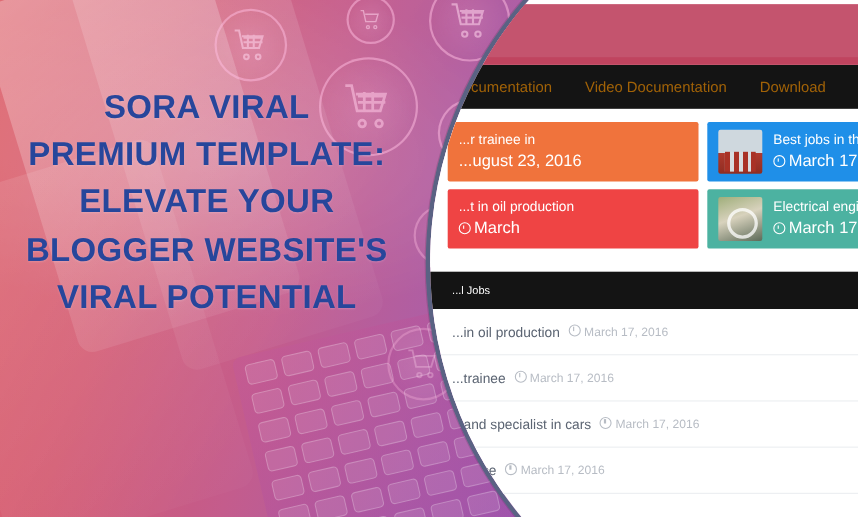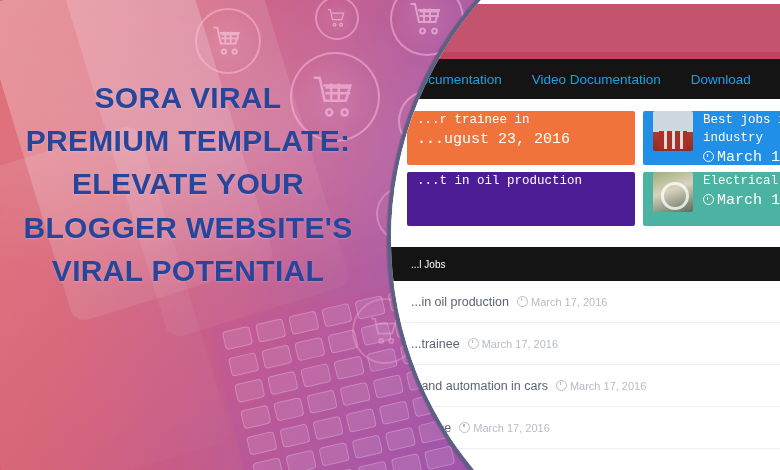--- a/index.html
+++ b/index.html
@@ -84,28 +84,28 @@
   .ad-band{height:55px;background:#c0445f;position:relative;}
   .ad-band .inner{
     position:absolute;left:28px;right:0;top:0;bottom:7px;
     background:#c4546e;
   }
   .navbar{
     height:40px;background:#141414;display:flex;align-items:center;
     padding-left:20px;gap:30px;
   }
   .navbar span{
-    color:#0ea5e9;font-size:13.5px;white-space:nowrap;
+    color:#a16207;font-size:13.5px;white-space:nowrap;
   }
 
   .cards{background:#fff;padding:12px 0 10px 0;}
   .card-row{display:flex;gap:8px;margin:0 0 7px 16px;}
   .card{
-    height:54px;border-radius:2px;display:flex;
-    padding:0 10px;box-sizing:border-box;font-family:Liberation Mono, monospace;
+    height:54px;border-radius:2px;display:flex;align-items:center;
+    padding:0 10px;box-sizing:border-box;
   }
   .card.wide{flex:0 0 228px;}
   .card.wide2{flex:0 0 330px;}
   .thumb{
     width:40px;height:40px;flex:0 0 40px;margin-right:10px;border-radius:2px;
     background:#ddd;overflow:hidden;position:relative;
   }
   .thumb.oil{background:linear-gradient(180deg,#cfd8de 0%,#cfd8de 52%,#b03a2e 52%,#8f2d22 100%);}
   .thumb.oil::after{content:"";position:absolute;left:6px;top:20px;width:28px;height:18px;
     background:repeating-linear-gradient(90deg,#a93226 0 5px,#d8dde0 5px 8px);}
@@ -306,23 +306,24 @@
             </div>
             <div class="card wide2" style="background:#1f8fe8;">
               <div class="thumb oil"></div>
               <div class="card-text">
                 <div>Best jobs in the oil &amp; gas industry</div>
                 <div class="meta"><i class="clock"></i><span>March 17, 2016</span></div>
               </div>
             </div>
           </div>
           <div class="card-row">
-            <div class="card wide" style="background:#4c1d95;">
+            <div class="card wide" style="background:#ef4444;">
               <div class="card-text">
                 <div>...t in oil production</div>
+                <div class="meta"><i class="clock"></i><span>March</span></div>
               </div>
             </div>
             <div class="card wide2" style="background:#4cb2a1;">
               <div class="thumb elec"></div>
               <div class="card-text">
                 <div>Electrical engineer and automation</div>
                 <div class="meta"><i class="clock"></i><span>March 17, 2016</span></div>
               </div>
             </div>
           </div>
@@ -336,21 +337,21 @@
         <div class="joblist">
           <div class="job">
             <span>...in oil production</span>
             <span class="meta"><i class="clock"></i><span>March 17, 2016</span></span>
           </div>
           <div class="job">
             <span>...trainee</span>
             <span class="meta"><i class="clock"></i><span>March 17, 2016</span></span>
           </div>
           <div class="job">
-            <span>...and automation in cars</span>
+            <span>...and specialist in cars</span>
             <span class="meta"><i class="clock"></i><span>March 17, 2016</span></span>
           </div>
           <div class="job">
             <span>...ience</span>
             <span class="meta"><i class="clock"></i><span>March 17, 2016</span></span>
           </div>
         </div>
 
       </div>
     </div>

